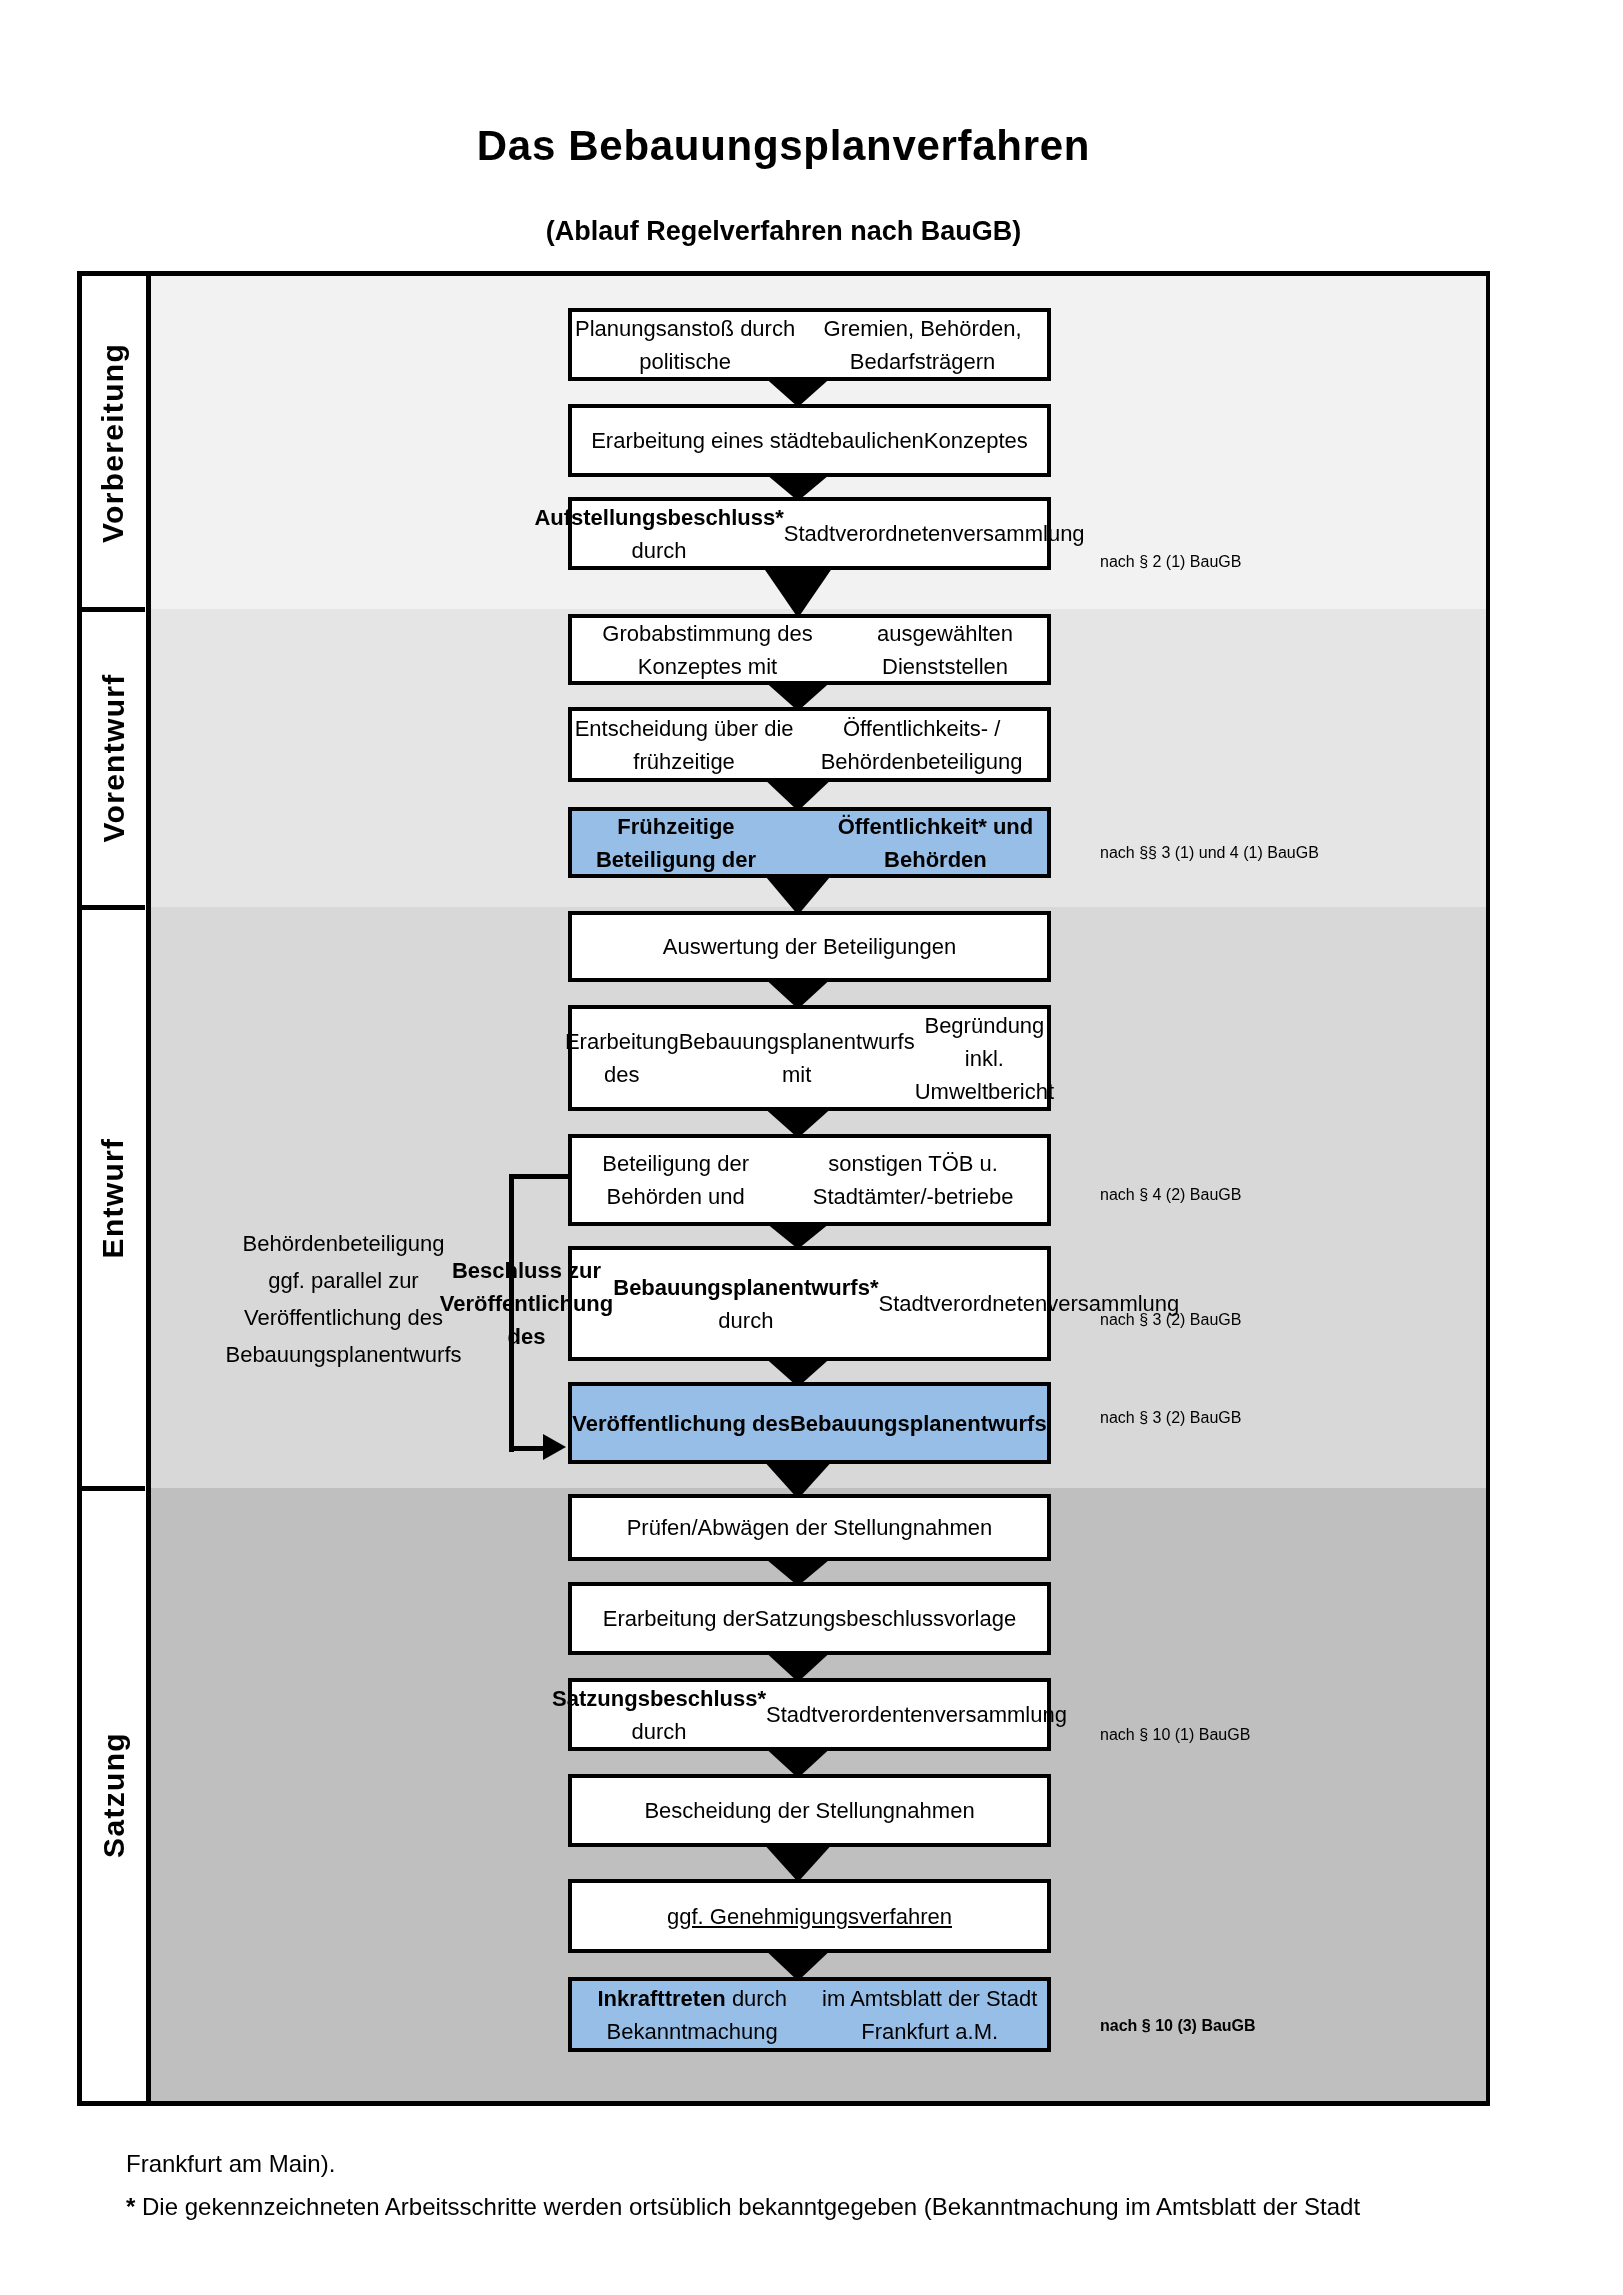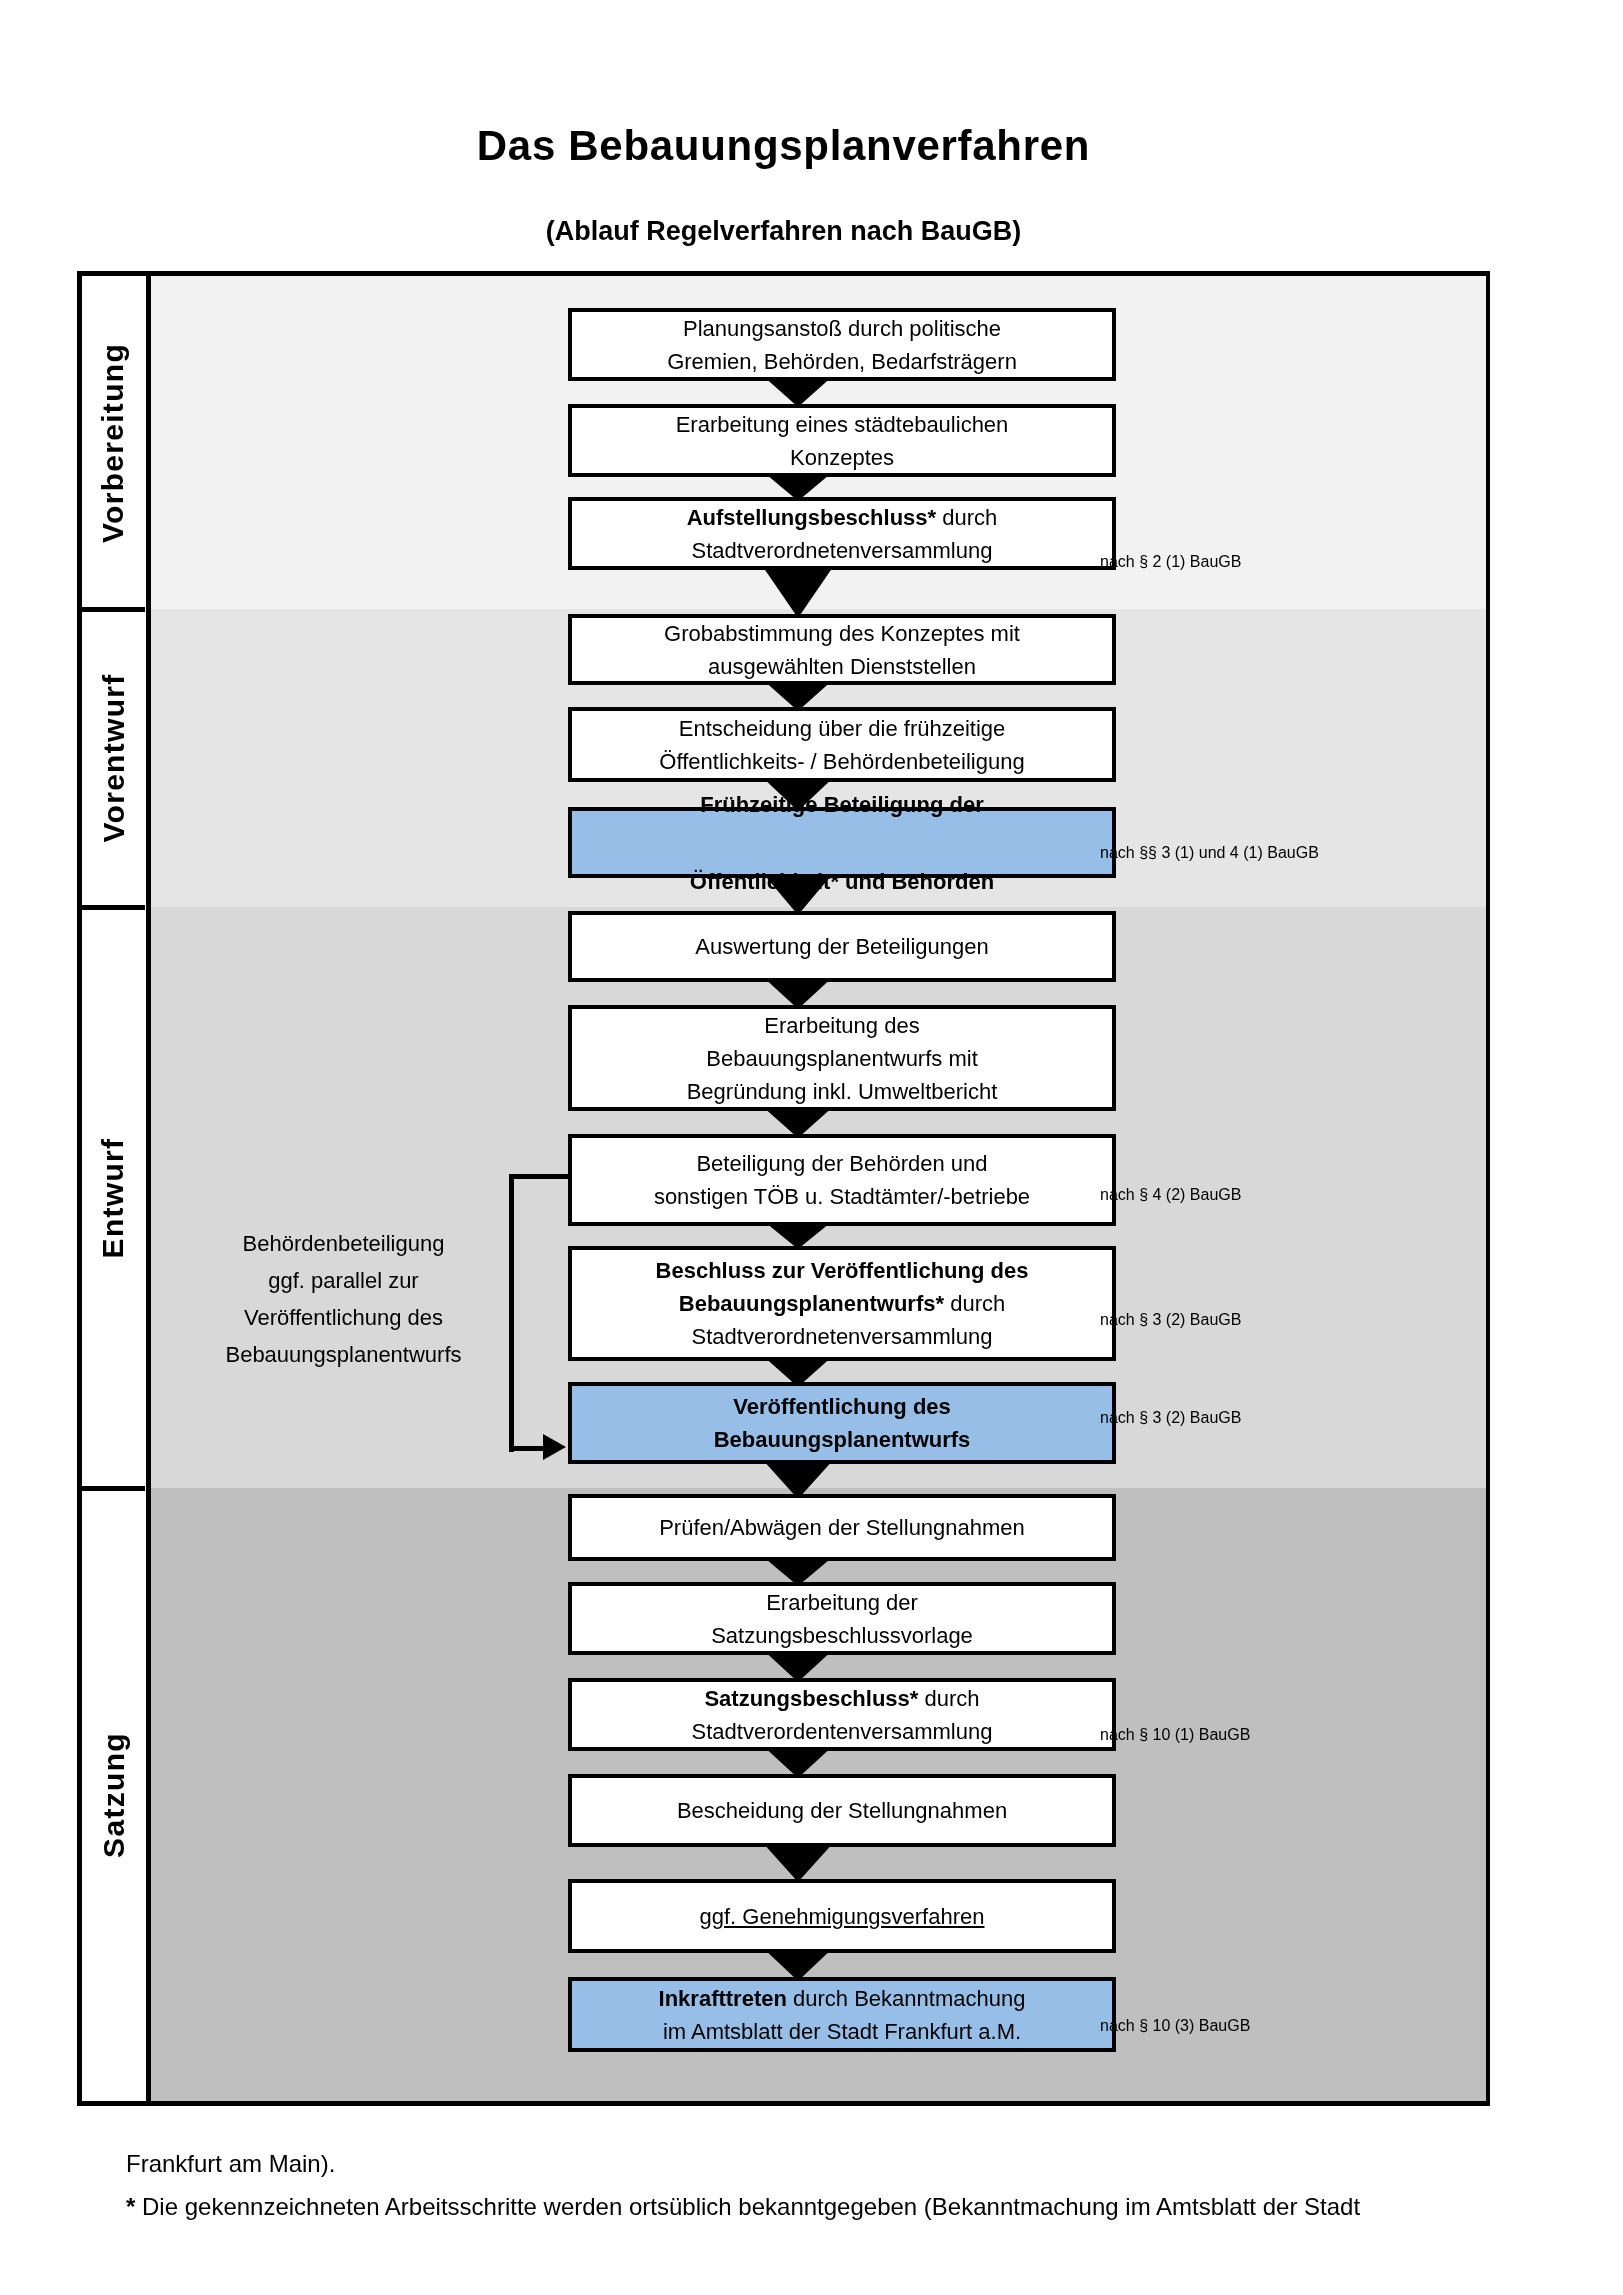--- a/index.html
+++ b/index.html
@@ -23,23 +23,23 @@
   .col-line{position:absolute;background:#000;}
   .cell-sep{position:absolute;background:#000;}
   .phase-label-cell{
     position:absolute;display:flex;align-items:center;justify-content:center;
   }
   .phase-label-cell span{
     transform:rotate(-90deg);white-space:nowrap;
     font-weight:bold;font-size:30px;letter-spacing:1.3px;
   }
   .step-box{
-    position:absolute;left:568px;width:548px;box-sizing:border-box;
+    position:absolute;left:568px;width:483px;box-sizing:border-box;
     border:4.6px solid #000;background:#fff;
-    display:flex;flex-direction:column;align-items:center;justify-content:center;
+    display:flex;flex-direction:row;align-items:center;justify-content:center;
     text-align:center;font-size:22px;line-height:33px;
   }
   .step-box .b{font-weight:bold;}
   .arrow-down{
     position:absolute;width:0;height:0;
     border-left:37px solid transparent;border-right:37px solid transparent;
   }
   .legal-ref{
     position:absolute;left:1100px;white-space:nowrap;
     font-size:16px;line-height:33px;
@@ -173,21 +173,21 @@
     <div class="step-box" style="top: 1774px; height: 73px; background: rgb(255, 255, 255);">
       <div><span>Bescheidung der Stellungnahmen</span></div>
     </div>
     <div class="step-box" style="top: 1879px; height: 74px; background: rgb(255, 255, 255); text-decoration: underline;">
       <div><span>ggf. Genehmigungsverfahren</span></div>
     </div>
     <div class="step-box" style="top: 1977px; height: 75px; background: rgb(151, 190, 231);">
       <div><span class="b">Inkrafttreten</span><span> durch Bekanntmachung</span></div>
       <div><span>im Amtsblatt der Stadt Frankfurt a.M.</span></div>
     </div>
-    <div class="legal-ref" style="top: 2009px;">nach § 10 (3) BauGB</div>
+    <div class="legal-ref" style="top: 2009px; font-weight: bold;">nach § 10 (3) BauGB</div>
   </div>
 
 <div class="side-note">
   <div>Behördenbeteiligung</div>
   <div>ggf. parallel zur</div>
   <div>Veröffentlichung des</div>
   <div>Bebauungsplanentwurfs</div>
 </div>
 
 <div class="footnote">

